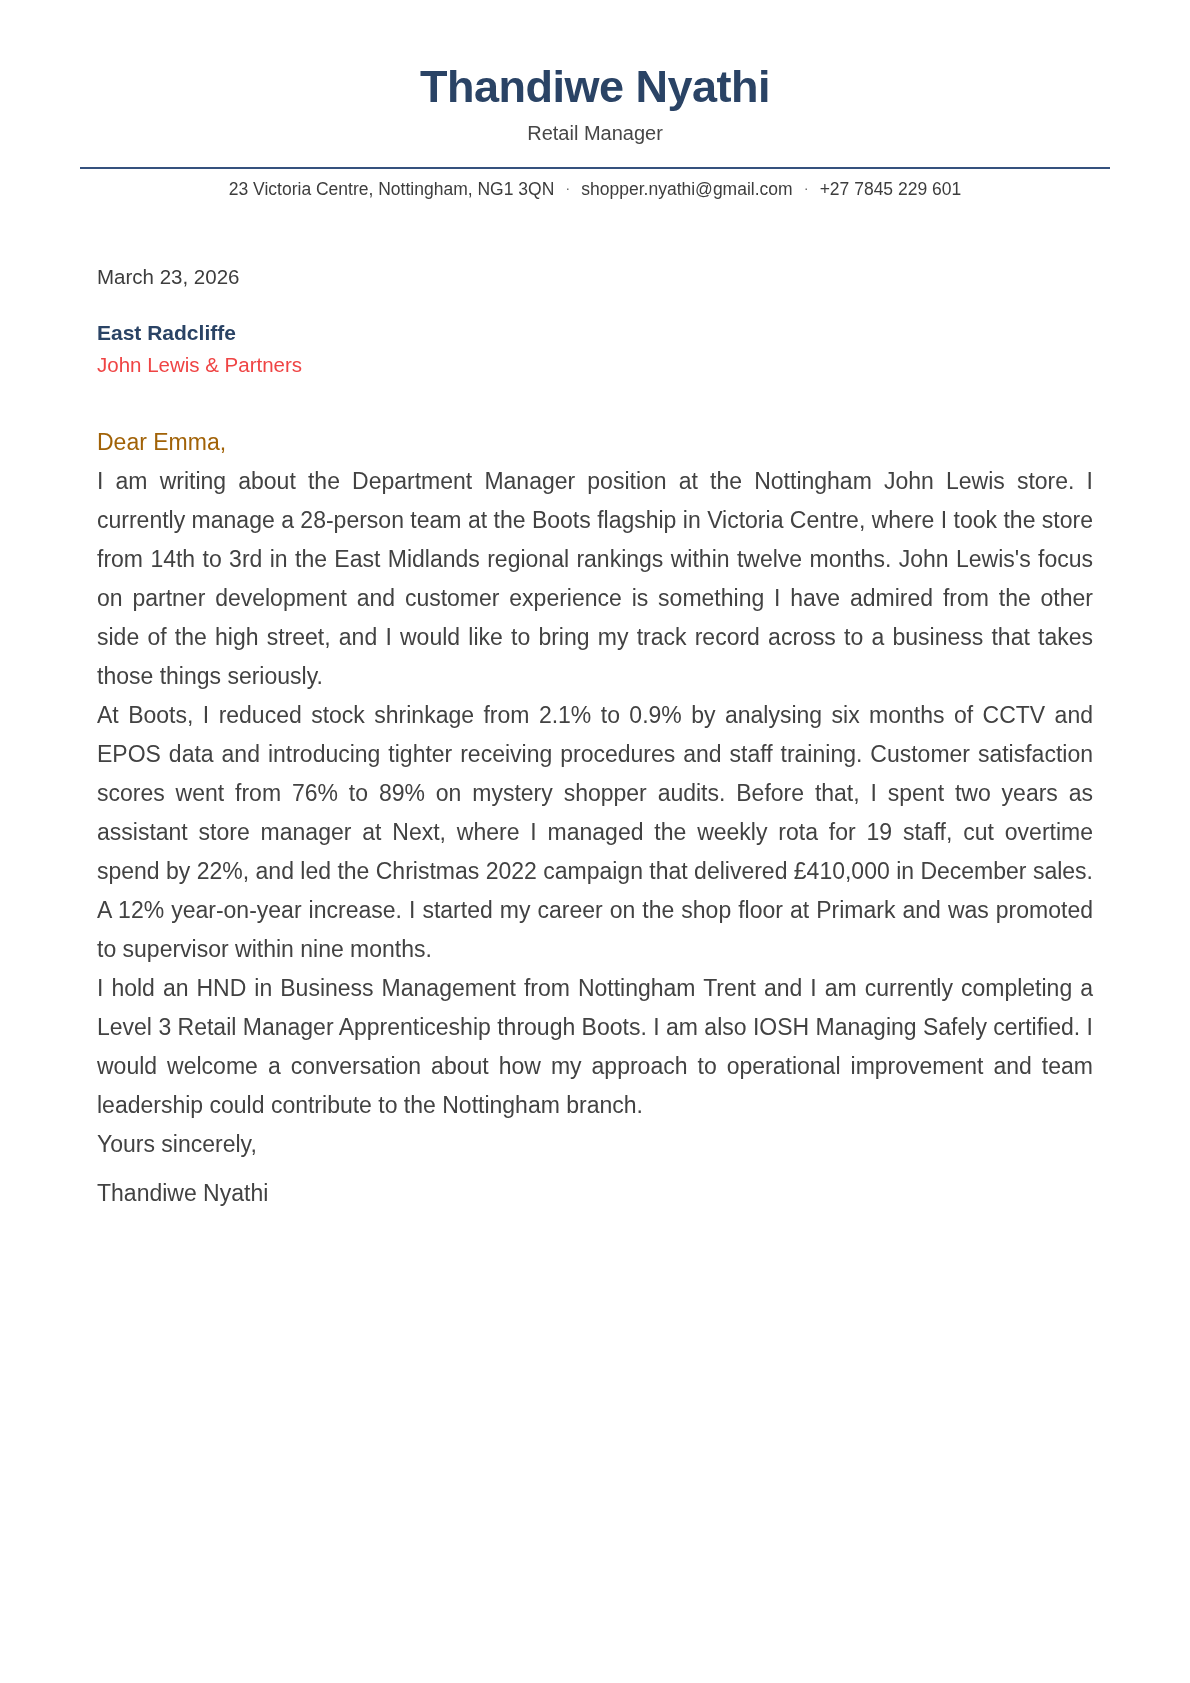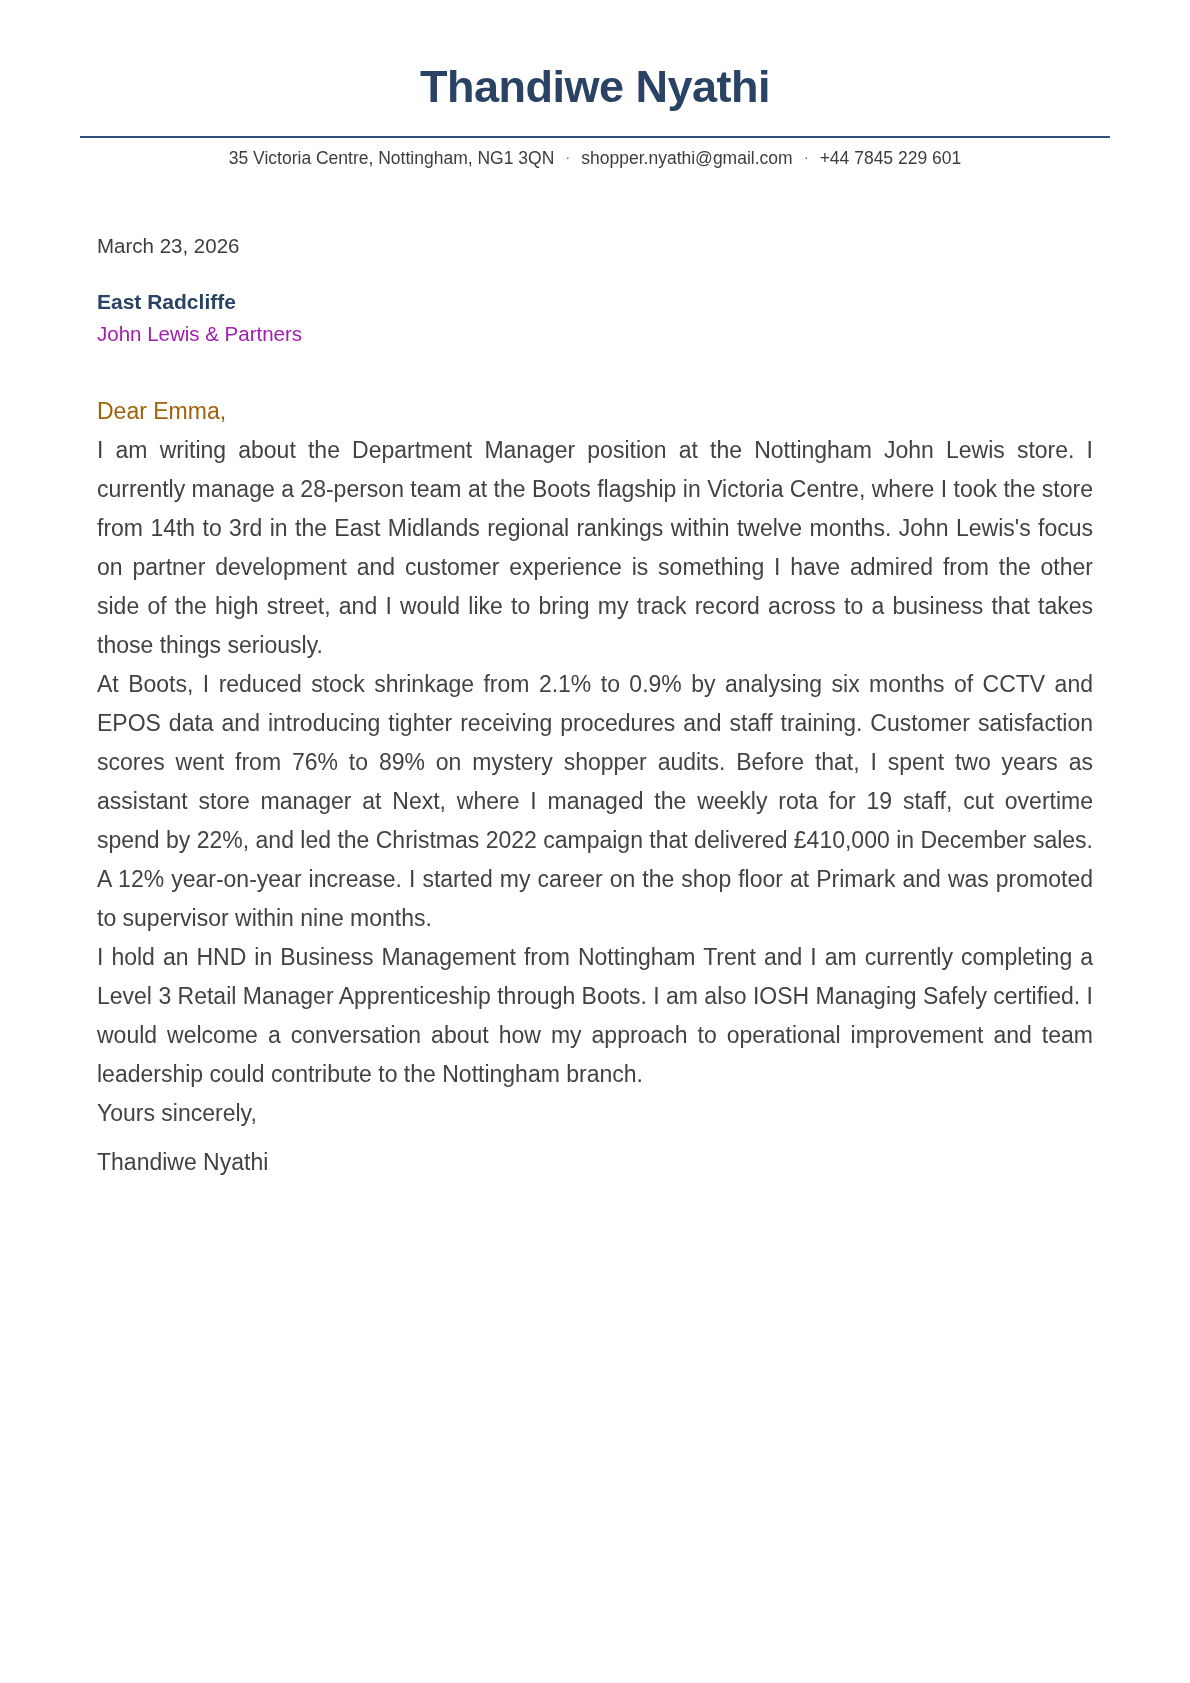--- a/index.html
+++ b/index.html
@@ -67,21 +67,21 @@
   .recipient { margin-top: 28px; }
   .recipient-name {
     font-size: 21px;
     font-weight: bold;
     color: #2a4365;
     line-height: 1.35;
   }
   .recipient-company {
     margin-top: 5px;
     font-size: 20.5px;
-    color: #a21caf;
+    color: #ef4444;
     line-height: 1.3;
   }
   .salutation {
     margin-top: 44px;
     color: #a16207;
   }
   .para {
     margin-top: 0;
     text-align: justify;
     color: #424242;
@@ -89,23 +89,24 @@
   .closing { }
   .signature { margin-top: 10px; }
 </style>
 </head>
 <body>
 
 <div class="page">
 
   <header class="letter-header">
     <h1 class="applicant-name">Thandiwe Nyathi</h1>
+    <div class="job-title">Retail Manager</div>
     <div class="rule"></div>
     <div class="contact-line">
-      <span>35 Victoria Centre, Nottingham, NG1 3QN</span><span class="dot">·</span><span>shopper.nyathi@gmail.com</span><span class="dot">·</span><span>+44 7845 229 601</span>
+      <span>23 Victoria Centre, Nottingham, NG1 3QN</span><span class="dot">·</span><span>shopper.nyathi@gmail.com</span><span class="dot">·</span><span>+27 7845 229 601</span>
     </div>
   </header>
 
   <main class="letter-body">
 
     <div class="date">March 23, 2026</div>
 
     <div class="recipient">
       <div class="recipient-name">East Radcliffe</div>
       <div class="recipient-company">John Lewis &amp; Partners</div>

